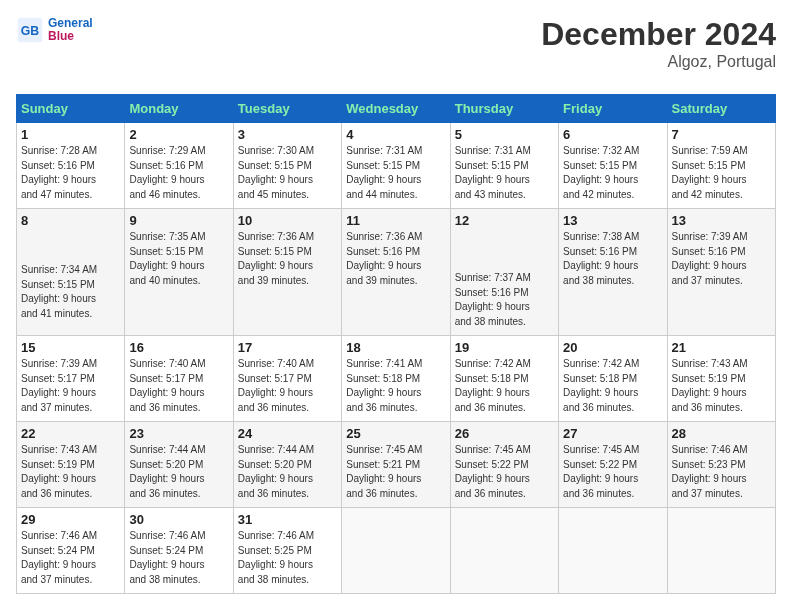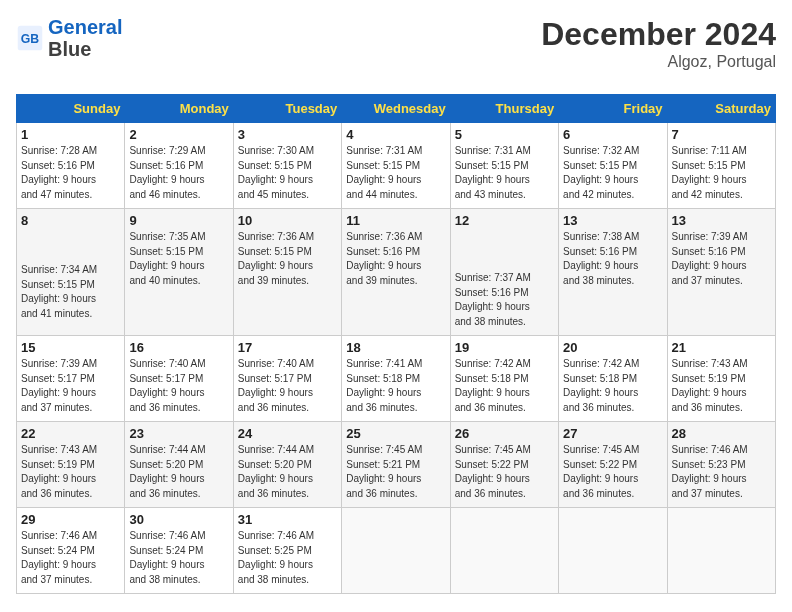--- a/index.html
+++ b/index.html
@@ -15,21 +15,21 @@
       justify-content: space-between;
       align-items: flex-start;
       margin-bottom: 23px;
     }
     .logo {
       display: flex;
       align-items: center;
       gap: 4px;
     }
     .logo-text {
-      font-size: 20px;
+      font-size: 12px;
       font-weight: bold;
       color: #333;
       line-height: 1.1;
     }
     .logo-text span {
       color: #1565c0;
     }
     .logo-icon {
       width: 28px;
       height: 28px;
@@ -46,23 +46,23 @@
       font-size: 16px;
       color: #555;
     }
     .calendar {
       width: 100%;
       border-collapse: collapse;
       font-size: 10.5px;
     }
     .calendar th {
       background: #1565c0;
-      color: #fde047;
+      color: #86efac;
       padding: 6px 4px;
-      text-align: right;
+      text-align: left;
       font-size: 13px;
       font-weight: bold;
       border: 1px solid #1565c0;
     }
     .calendar td {
       border: 1px solid #ccc;
       vertical-align: top;
       padding: 4px 4px 6px 4px;
       width: 108px;
       min-height: 80px;
@@ -91,21 +91,21 @@
 <body>
 
 <div class="header">
   <div class="logo">
     <svg class="logo-icon" viewBox="0 0 32 32">
       <rect x="2" y="2" width="28" height="28" rx="3" fill="#e8f0fe"></rect>
       <text x="16" y="22" text-anchor="middle" font-size="14" font-weight="bold" fill="#1565c0">GB</text>
     </svg>
     <div class="logo-text">
       <span>General</span><br>
-      <span style="color:#404040">Blue</span>
+      <span style="color:#be185d">Blue</span>
     </div>
   </div>
   <div class="title-block">
     <div class="month-title">December 2024</div>
     <div class="location">Algoz, Portugal</div>
   </div>
 </div>
 
 <table class="calendar" id="calendar-table">
   <thead>
@@ -158,21 +158,21 @@
         </td>
         <td>
           <span class="day-num">6</span>
           <div class="day-info" style="white-space: pre-line;">Sunrise: 7:32 AM
 Sunset: 5:15 PM
 Daylight: 9 hours
 and 42 minutes.</div>
         </td>
         <td>
           <span class="day-num">7</span>
-          <div class="day-info" style="white-space: pre-line;">Sunrise: 7:11 AM
+          <div class="day-info" style="white-space: pre-line;">Sunrise: 7:59 AM
 Sunset: 5:15 PM
 Daylight: 9 hours
 and 42 minutes.</div>
         </td>
       </tr>
       <tr>
         <td>
           <span class="day-num">8</span>
           <div class="day-info" style="white-space: pre-line; margin-top: 35px;">Sunrise: 7:34 AM
 Sunset: 5:15 PM

